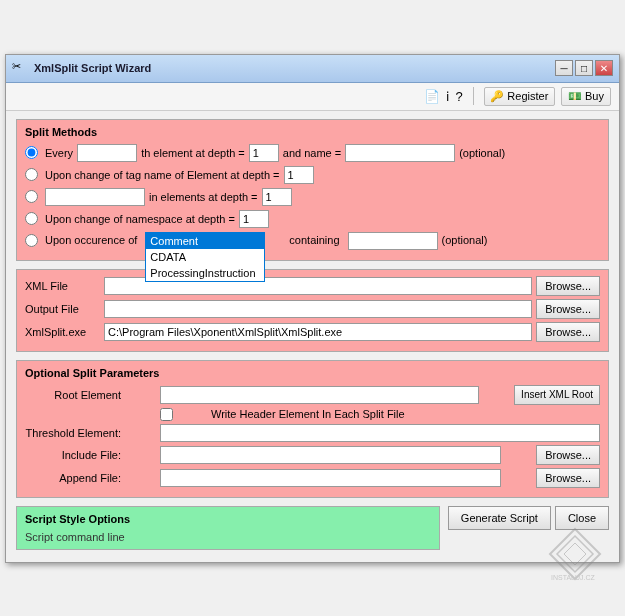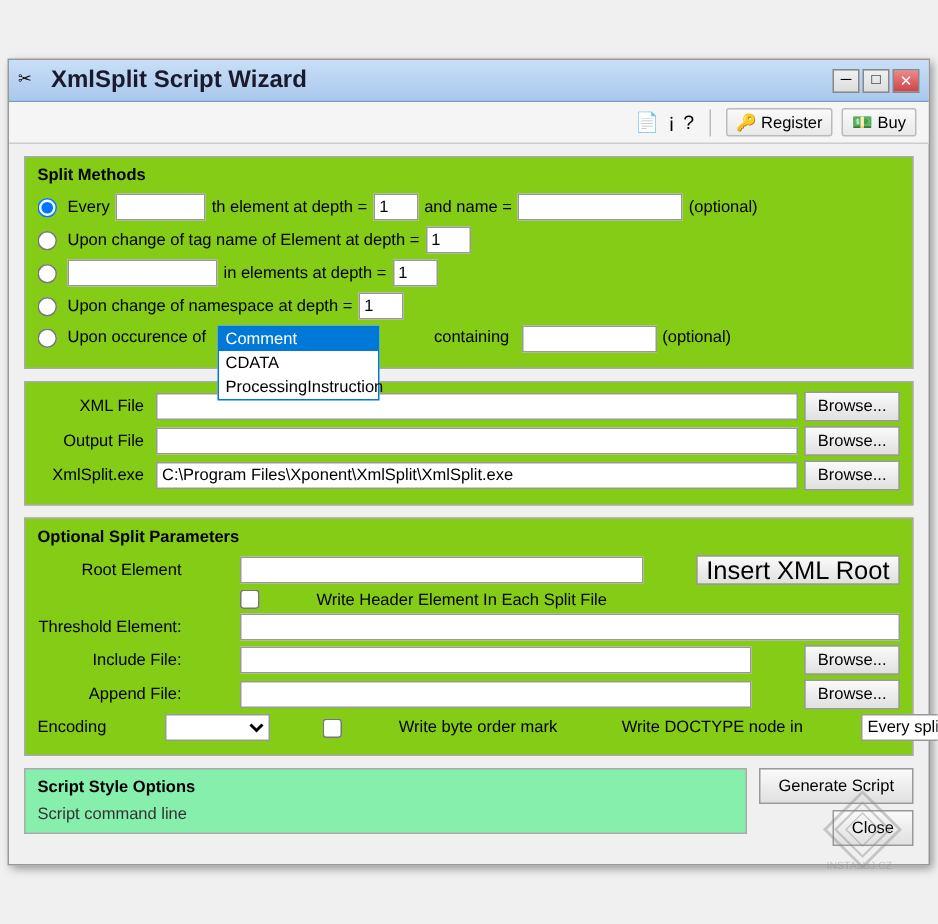--- a/index.html
+++ b/index.html
@@ -32,21 +32,21 @@
     .titlebar-left {
       display: flex;
       align-items: center;
       gap: 6px;
     }
     .titlebar-icon {
       width: 16px;
       height: 16px;
     }
     .titlebar-title {
-      font-size: 16px;
+      font-size: 11px;
       font-weight: bold;
       color: #1a1a2e;
     }
     .titlebar-controls {
       display: flex;
       gap: 2px;
     }
     .title-btn {
       width: 18px;
       height: 16px;
@@ -88,21 +88,21 @@
       height: 18px;
       background: #bbb;
       margin: 0 4px;
     }
     .content {
       padding: 8px 10px;
     }
     .section {
       border: 1px solid #aaa;
       margin-bottom: 8px;
-      background: #84cc16;
+      background: #fca5a5;
       padding: 6px 8px;
     }
     .section-title {
       font-weight: bold;
       margin-bottom: 6px;
       font-size: 11px;
     }
     .row {
       display: flex;
       align-items: center;
@@ -132,21 +132,21 @@
     }
     label { white-space: nowrap; }
     .dropdown-container {
       position: relative;
       display: inline-block;
     }
     .dropdown-list {
       position: absolute;
       top: 0;
       left: 0;
-      width: 108px;
+      width: 120px;
       border: 1px solid #0078d7;
       background: white;
       z-index: 10;
     }
     .dropdown-item {
       padding: 2px 4px;
       cursor: pointer;
       font-size: 11px;
     }
     .dropdown-item.selected {
@@ -160,61 +160,61 @@
       background: linear-gradient(to bottom, #fafafa, #e0e0e0);
       cursor: pointer;
       font-size: 11px;
       white-space: nowrap;
     }
     .files-section .row {
       margin-bottom: 3px;
     }
     .file-label {
       width: 75px;
-      text-align: right;
+      text-align: left;
       padding-right: 4px;
       white-space: nowrap;
     }
     .optional-section .row {
       margin-bottom: 3px;
       gap: 35px;
     }
     .opt-label {
       width: 100px;
       text-align: right;
       padding-right: 4px;
       white-space: nowrap;
     }
     .insert-btn {
       height: 20px;
       padding: 0 6px;
       border: 1px solid #999;
       background: linear-gradient(to bottom, #fafafa, #e0e0e0);
       cursor: pointer;
-      font-size: 17px;
+      font-size: 10px;
     }
     .checkbox-input {
       margin-right: 3px;
       cursor: pointer;
     }
     .footer-section {
       display: flex;
       align-items: flex-start;
       justify-content: space-between;
       margin-bottom: 4px;
     }
     .script-style {
       border: 1px solid #aaa;
       background: #86efac;
       padding: 6px 8px;
       flex: 1;
     }
     .footer-buttons {
       display: flex;
-      flex-direction: column;
+      flex-direction: row;
       gap: 4px;
       margin-left: 8px;
       align-items: flex-end;
     }
     .action-btn {
       height: 24px;
       padding: 0 12px;
       border: 1px solid #999;
       background: linear-gradient(to bottom, #fafafa, #e0e0e0);
       cursor: pointer;
@@ -367,33 +367,20 @@
         <input type="text" class="text-input large" value="" style="">
         <button class="browse-btn">Browse...</button>
       </div>
 
       <div class="row">
         <span class="opt-label">Append File:</span>
         <input type="text" class="text-input large" value="" style="">
         <button class="browse-btn">Browse...</button>
       </div>
 
-      <div class="row encoding-row">
-        <span class="opt-label">Encoding</span>
-        <select class="select-input" style="width:70px">
-          <option></option>
-          <option>UTF-8</option>
-          <option>UTF-16</option>
-          <option>ISO-8859-1</option>
-        </select>
-        <input type="checkbox" class="checkbox-input" style="">
-        <label>Write byte order mark</label>
-        <label style="margin-left:8px">Write DOCTYPE node in</label>
-        <input type="text" class="text-input" style="width: 90px; margin-left: 4px;" value="Every split file">
-      </div>
     </div>
 
     <div class="footer-section">
       <div class="script-style">
         <div class="section-title">Script Style Options</div>
         <div class="script-command-label">Script command line</div>
       </div>
 
       <div class="footer-buttons">
         <button class="action-btn">Generate Script</button>

